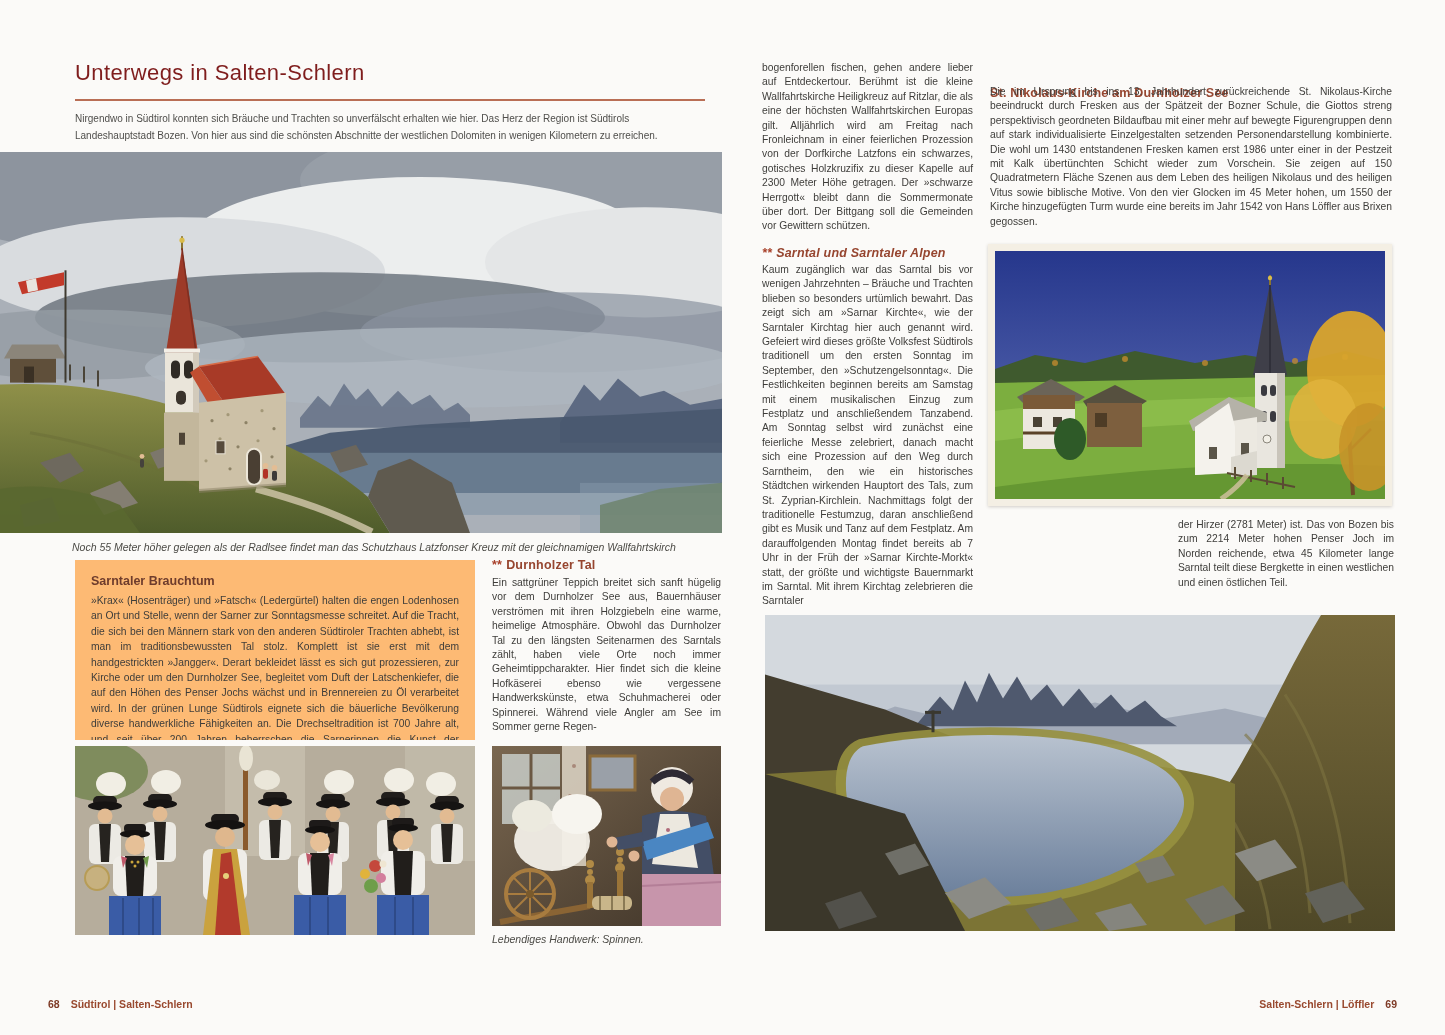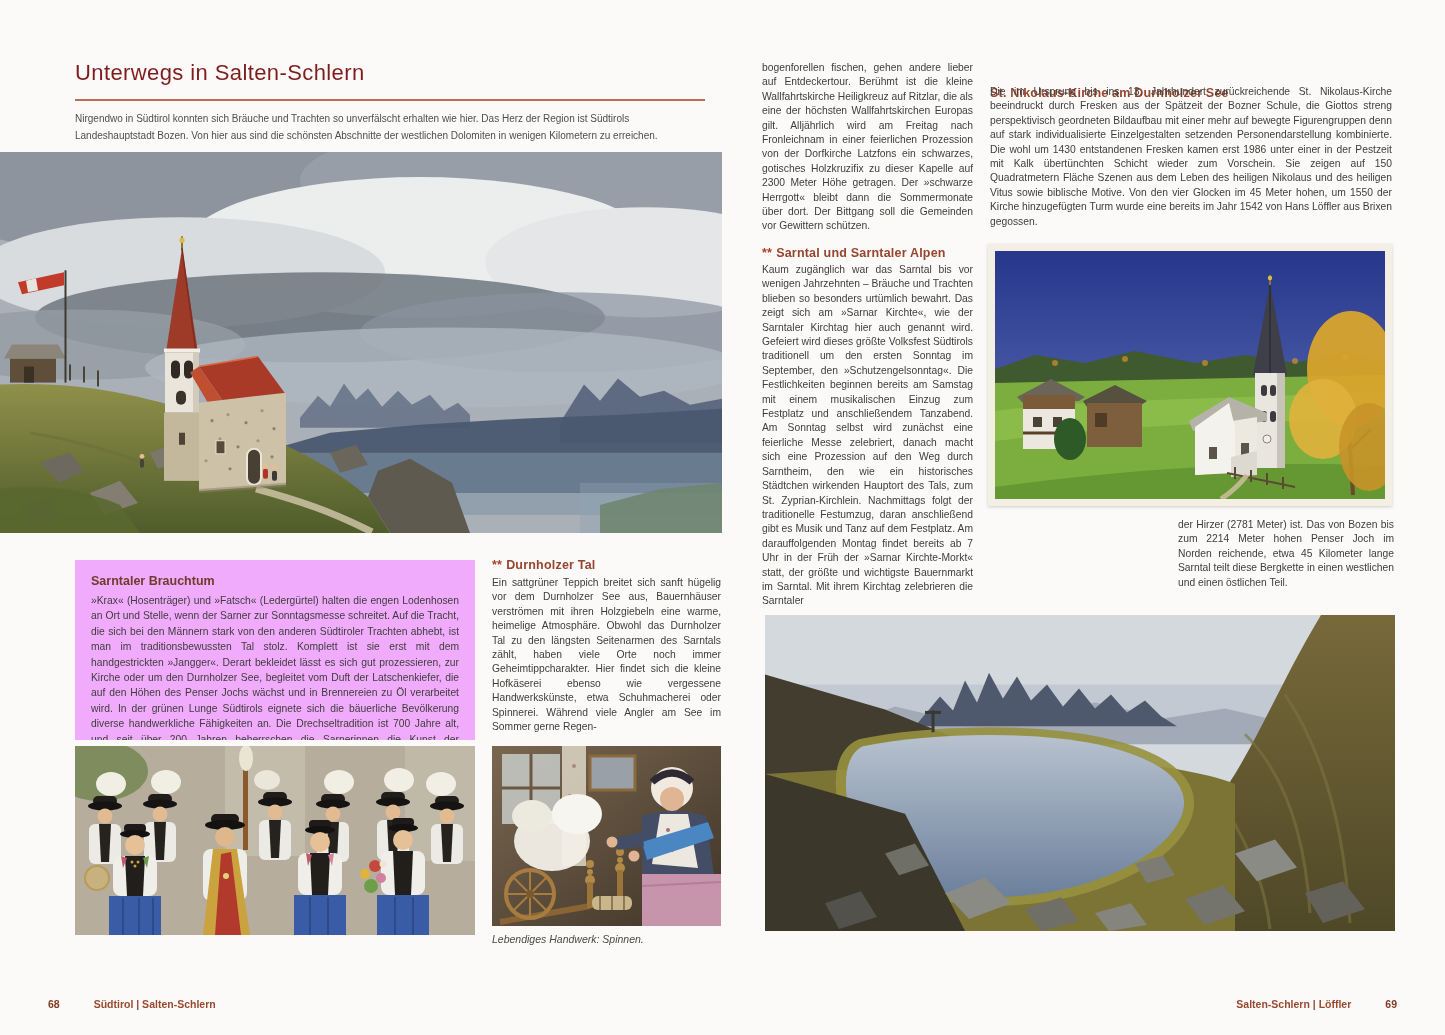--- a/index.html
+++ b/index.html
@@ -9,26 +9,26 @@
     font-family:"Liberation Sans",sans-serif;color:#3e3d3a;
   }
   .abs{position:absolute;}
   
   .title{font-size:22px;font-weight:400;letter-spacing:.4px;color:#7f1d1d;}
   .title-rule{height:2px;background:#b96e55;}
   .intro{font-size:10px;line-height:17px;color:#4f4e4b;}
   .p{font-size:10.3px;line-height:14.4px;text-align:justify;color:#3e3d3a;hyphens:auto;}
   .h2{font-size:12.5px;font-weight:bold;color:#96452f;letter-spacing:.2px;}
   .h2 .stars{color:#a8402a;margin-right:4px;}
-  .boxed{background:#f0abfc;box-sizing:border-box;padding:14px 16px 0 16px;overflow:hidden;}
+  .boxed{background:#fdba74;box-sizing:border-box;padding:14px 16px 0 16px;overflow:hidden;}
   .boxed .h3{font-size:12.5px;font-weight:bold;color:#6e3c2c;margin:0 0 5px 0;}
   .boxed .p{font-size:10.3px;line-height:15.4px;}
   .caption{font-size:10.5px;font-style:italic;color:#4b4a45;}
   .footer{font-size:10.5px;font-weight:bold;color:#99492f;}
-  .footer .num{color:#7e3a26;margin:0 34px;}
+  .footer .num{color:#7e3a26;margin:0 11px;}
   .photo{overflow:hidden;background:#9aa0a8;}
   .photo svg{display:block;width:100%;height:100%;}
   .frame{background:#f4efe4;box-sizing:border-box;padding:7px;box-shadow:0 1px 3px rgba(90,80,60,.25);}
   .frame .photo{width:100%;height:100%;}
 </style>
 </head>
 <body>
 
 <div class="spread">
 
@@ -120,20 +120,21 @@
         <rect x="263" y="316" width="5" height="10" rx="2" fill="#b23226"></rect>
           <circle cx="265.5" cy="313" r="2.8" fill="#e3bd94"></circle>
         <rect x="272" y="318" width="5" height="10" rx="2" fill="#3c3a38"></rect>
           <circle cx="274.5" cy="315" r="2.8" fill="#e3bd94"></circle>
         <rect x="140" y="306" width="4" height="9" rx="2" fill="#45423c"></rect>
           <circle cx="142" cy="303.5" r="2.4" fill="#e3bd94"></circle>
       </g>
       <path d="M0,336 C40,330 80,336 120,352 L140,380 L0,380 Z" fill="#5a6830" opacity=".9"></path>
     </svg>
   </div>
+  <div class="abs caption" style="left:72px;top:541px;width:645px;">Noch 55 Meter höher gelegen als der Radlsee findet man das Schutzhaus Latzfonser Kreuz mit der gleichnamigen Wallfahrtskirch</div>
 
   <div class="abs boxed" style="left:75px;top:560px;width:400px;height:180px;">
     <div class="h3">Sarntaler Brauchtum</div>
     <div class="p">»Krax« (Hosenträger) und »Fatsch« (Ledergürtel) halten die engen Lodenhosen an Ort und Stelle, wenn der Sarner zur Sonntagsmesse schreitet. Auf die Tracht, die sich bei den Männern stark von den anderen Südtiroler Trachten abhebt, ist man im traditionsbewussten Tal stolz. Komplett ist sie erst mit dem handgestrickten »Jangger«. Derart bekleidet lässt es sich gut prozessieren, zur Kirche oder um den Durnholzer See, begleitet vom Duft der Latschenkiefer, die auf den Höhen des Penser Jochs wächst und in Brennereien zu Öl verarbeitet wird. In der grünen Lunge Südtirols eignete sich die bäuerliche Bevölkerung diverse handwerkliche Fähigkeiten an. Die Drechseltradition ist 700 Jahre alt, und seit über 200 Jahren beherrschen die Sarnerinnen die Kunst der Federkielstickerei.</div>
   </div>
 
   <div class="abs" style="left:492px;top:558px;width:229px;">
     <div class="h2">
       <span class="stars">**</span><span>Durnholzer Tal</span>
     </div>
@@ -326,21 +327,21 @@
     </svg>
   </div>
   <div class="abs caption" style="left:492px;top:933px;width:229px;">Lebendiges Handwerk: Spinnen.</div>
 
   <div class="abs footer" style="left:48px;top:998px;">
     <span class="num" style="margin-left:0;">68</span><span>Südtirol | Salten-Schlern</span>
   </div>
 
   <div class="abs p" style="left:762px;top:61px;width:211px;">bogenforellen fischen, gehen andere lieber auf Entdeckertour. Berühmt ist die kleine Wallfahrtskirche Heiligkreuz auf Ritzlar, die als eine der höchsten Wallfahrtskirchen Europas gilt. Alljährlich wird am Freitag nach Fronleichnam in einer feierlichen Prozession von der Dorfkirche Latzfons ein schwarzes, gotisches Holzkruzifix zu dieser Kapelle auf 2300 Meter Höhe getragen. Der »schwarze Herrgott« bleibt dann die Sommermonate über dort. Der Bittgang soll die Gemeinden vor Gewittern schützen.</div>
 
-  <div class="abs h2" style="left:762px;top:246px;width:211px;">
+  <div class="abs h2" style="left:762px;top:246px;width:211px;font-style:italic;">
     <span class="stars">**</span><span>Sarntal und Sarntaler Alpen</span>
   </div>
   <div class="abs p" style="left:762px;top:263px;width:211px;">Kaum zugänglich war das Sarntal bis vor wenigen Jahrzehnten – Bräuche und Trachten blieben so besonders urtümlich bewahrt. Das zeigt sich am »Sarnar Kirchte«, wie der Sarntaler Kirchtag hier auch genannt wird. Gefeiert wird dieses größte Volksfest Südtirols traditionell um den ersten Sonntag im September, den »Schutzengelsonntag«. Die Festlichkeiten beginnen bereits am Samstag mit einem musikalischen Einzug zum Festplatz und anschließendem Tanzabend. Am Sonntag selbst wird zunächst eine feierliche Messe zelebriert, danach macht sich eine Prozession auf den Weg durch Sarntheim, den wie ein historisches Städtchen wirkenden Hauptort des Tals, zum St. Zyprian-Kirchlein. Nachmittags folgt der traditionelle Festumzug, daran anschließend gibt es Musik und Tanz auf dem Festplatz. Am darauffolgenden Montag findet bereits ab 7 Uhr in der Früh der »Sarnar Kirchte-Morkt« statt, der größte und wichtigste Bauernmarkt im Sarntal. Mit ihrem Kirchtag zelebrieren die Sarntaler</div>
 
   <div class="abs h2" style="left:990px;top:50px;width:402px;margin-top:36px;">St. Nikolaus-Kirche am Durnholzer See</div>
   <div class="abs p" style="left:990px;top:85px;width:402px;">Die im Ursprung bis ins 13. Jahrhundert zurückreichende St. Nikolaus-Kirche beeindruckt durch Fresken aus der Spätzeit der Bozner Schule, die Giottos streng perspektivisch geordneten Bildaufbau mit einer mehr auf bewegte Figurengruppen denn auf stark individualisierte Einzelgestalten setzenden Personendarstellung kombinierte. Die wohl um 1430 entstandenen Fresken kamen erst 1986 unter einer in der Pestzeit mit Kalk übertünchten Schicht wieder zum Vorschein. Sie zeigen auf 150 Quadratmetern Fläche Szenen aus dem Leben des heiligen Nikolaus und des heiligen Vitus sowie biblische Motive. Von den vier Glocken im 45 Meter hohen, um 1550 der Kirche hinzugefügten Turm wurde eine bereits im Jahr 1542 von Hans Löffler aus Brixen gegossen.</div>
 
   <div class="abs frame" style="left:988px;top:244px;width:404px;height:262px;">
     <div class="photo">
       <svg viewBox="0 0 390 248" preserveAspectRatio="none">

